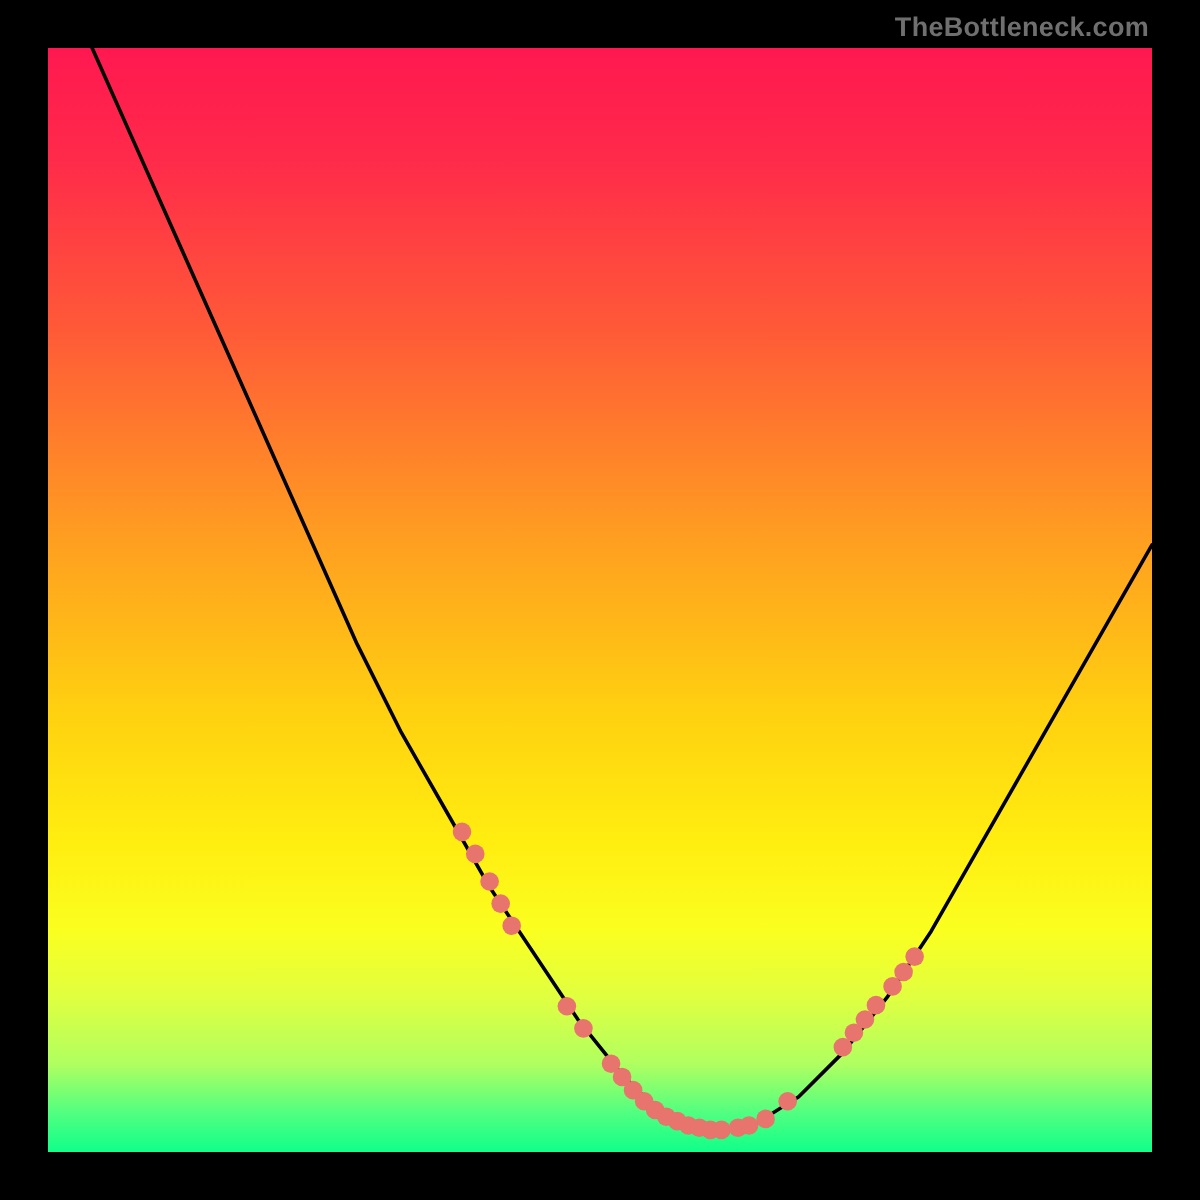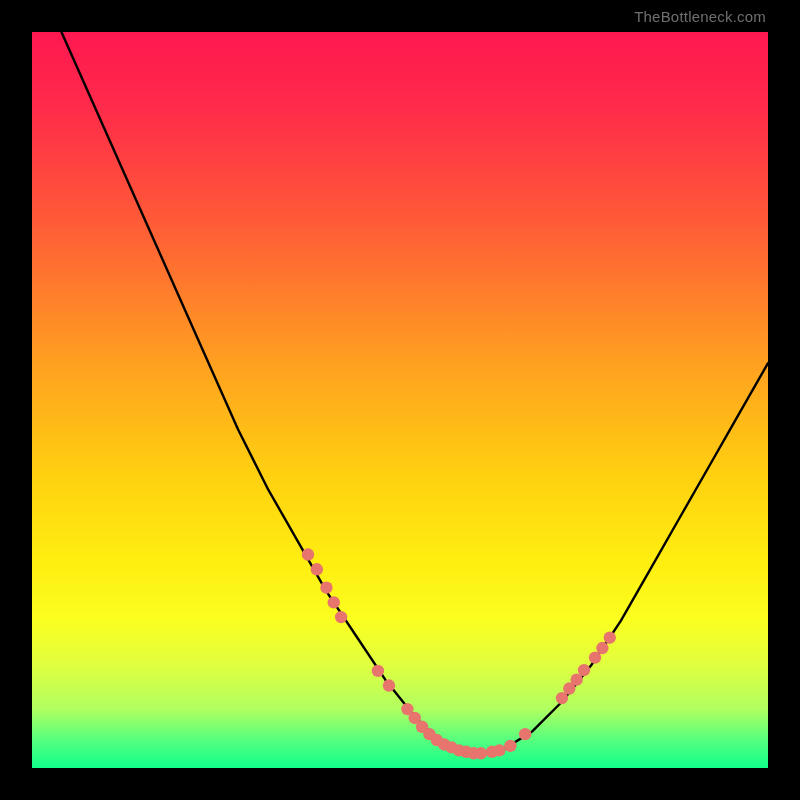--- a/index.html
+++ b/index.html
@@ -26,22 +26,22 @@
     width: 736px;
     height: 736px;
     
     
   }
   .watermark {
     position: absolute;
     top: 8px;
     right: 34px;
     color: #6f6f6f;
-    font-size: 15px;
-    font-weight: 400;
+    font-size: 18px;
+    font-weight: 700;
     letter-spacing: 0.2px;
   }
   svg.curve {
     position: absolute;
     top: 0;
     left: 0;
     width: 736px;
     height: 736px;
     overflow: visible;
   }

